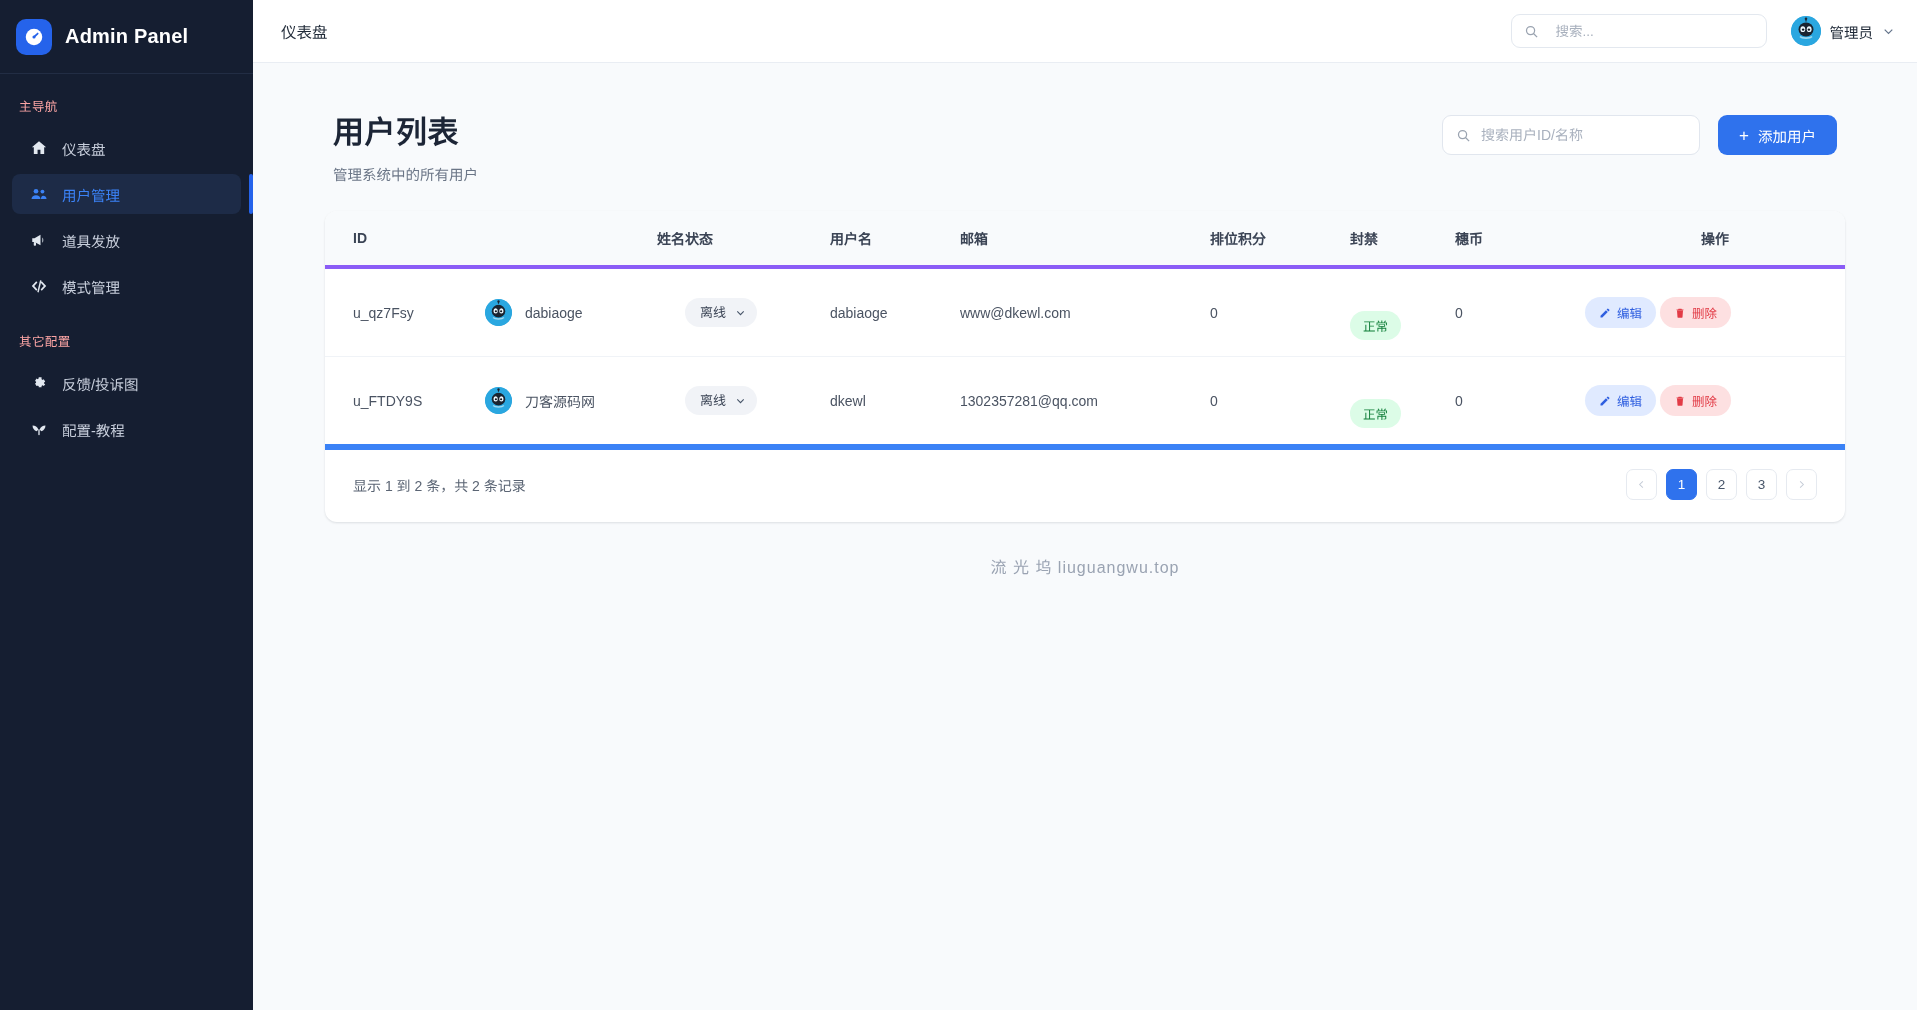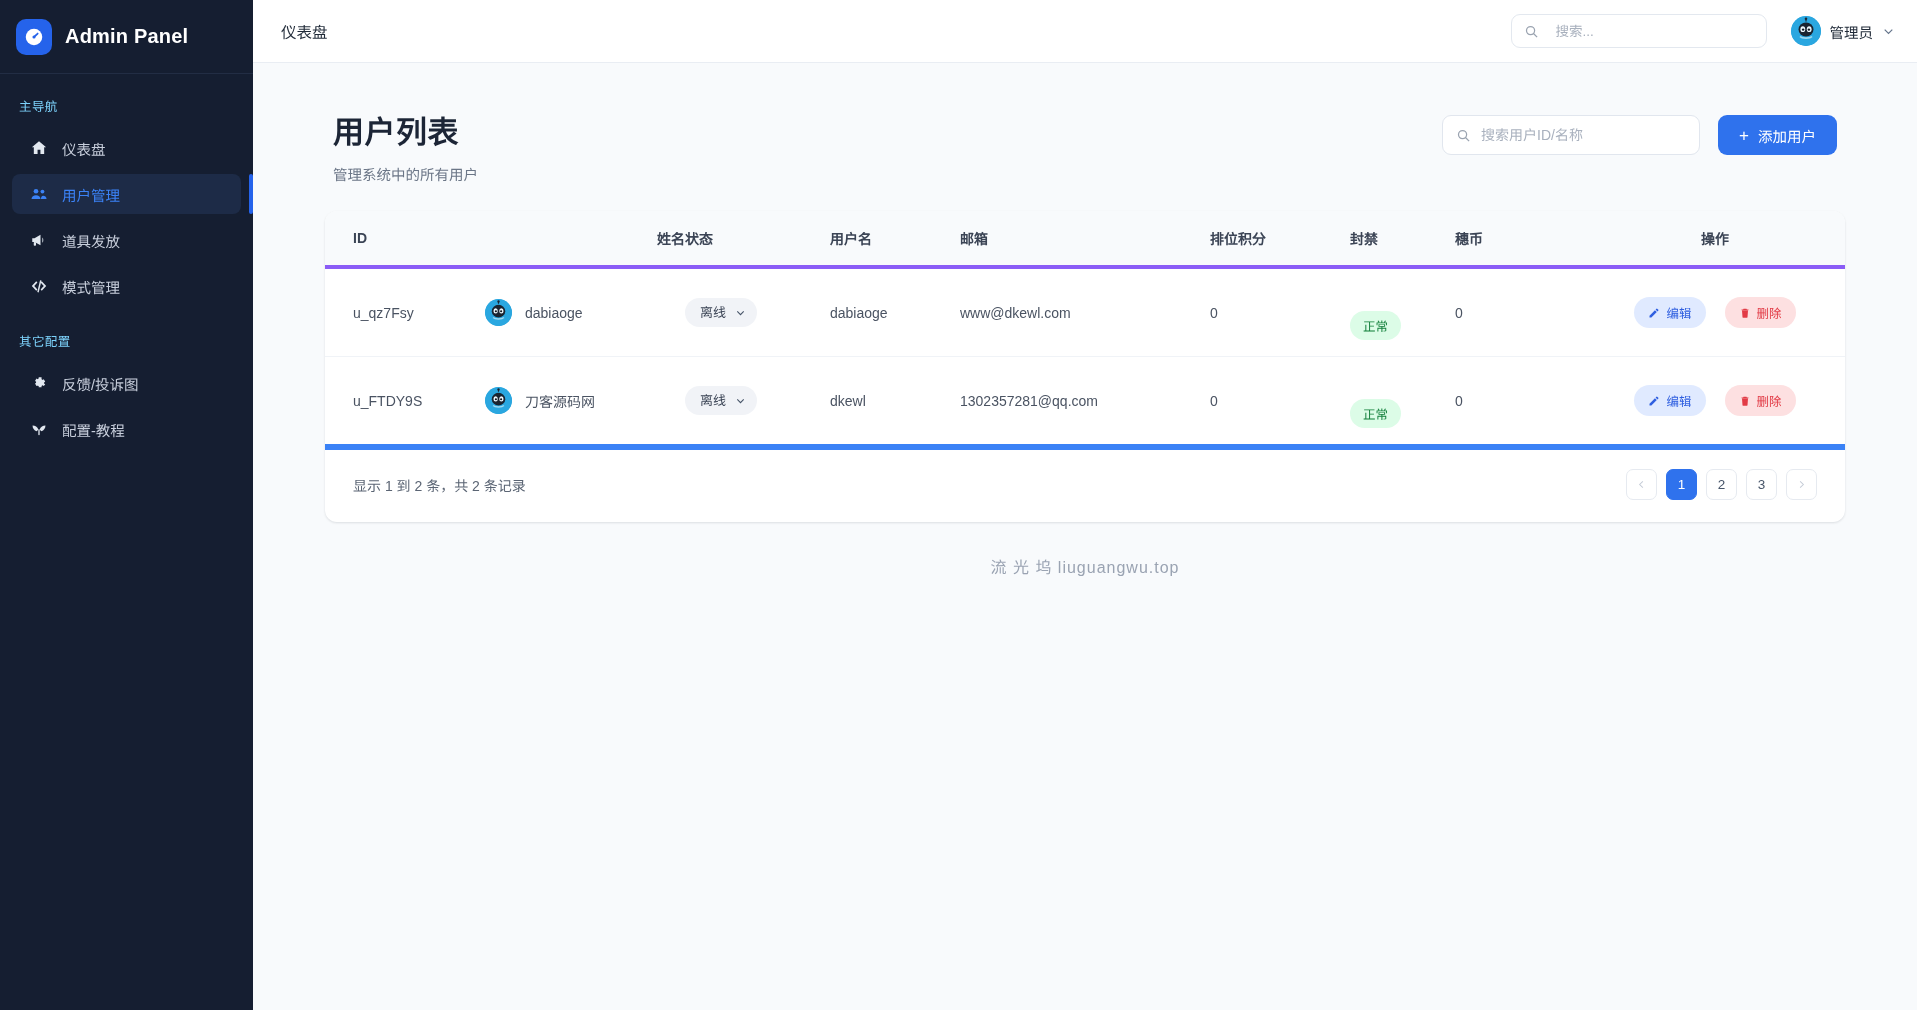--- a/index.html
+++ b/index.html
@@ -29,21 +29,21 @@
     width: 36px; height: 36px; border-radius: 10px;
     background: #2563eb;
     display: flex; align-items: center; justify-content: center;
     flex: 0 0 36px;
   }
   .brand-title {
     color: #ffffff; font-size: 20px; font-weight: bold;
     letter-spacing: .2px;
   }
   .nav-section-label {
-    color: #7dd3fc; font-size: 12.5px;
+    color: #fca5a5; font-size: 12.5px;
     padding: 22px 0 10px 19px; letter-spacing: .4px;
   }
   .nav-item {
     position: relative;
     display: flex; align-items: center; gap: 14px;
     height: 40px;
     margin: 3px 12px;
     padding-left: 17px;
     border-radius: 8px;
     color: #c7cedb; font-size: 14.5px;
@@ -183,21 +183,21 @@
     pointer-events: none;
   }
 
   .badge-ok {
     display: inline-block;
     background: #dcfce7; color: #15803d;
     font-size: 12.5px; border-radius: 999px;
     padding: 5px 13px;
     margin-top: 26px;
   }
-  .ops { display: flex; align-items: center; justify-content: center; gap: 19px; }
+  .ops { display: flex; align-items: center; gap: 4px; }
   .btn-edit, .btn-del {
     border: none; border-radius: 999px; cursor: pointer;
     font-size: 12.5px; font-family: inherit;
     padding: 6px 14px;
     display: inline-flex; align-items: center; gap: 6px;
   }
   .btn-edit { background: #e0eaff; color: #2f5fe0; }
   .btn-del  { background: #fde0e1; color: #e23b46; }
   .btn-edit svg, .btn-del svg { width: 12px; height: 12px; fill: currentColor; }
 

